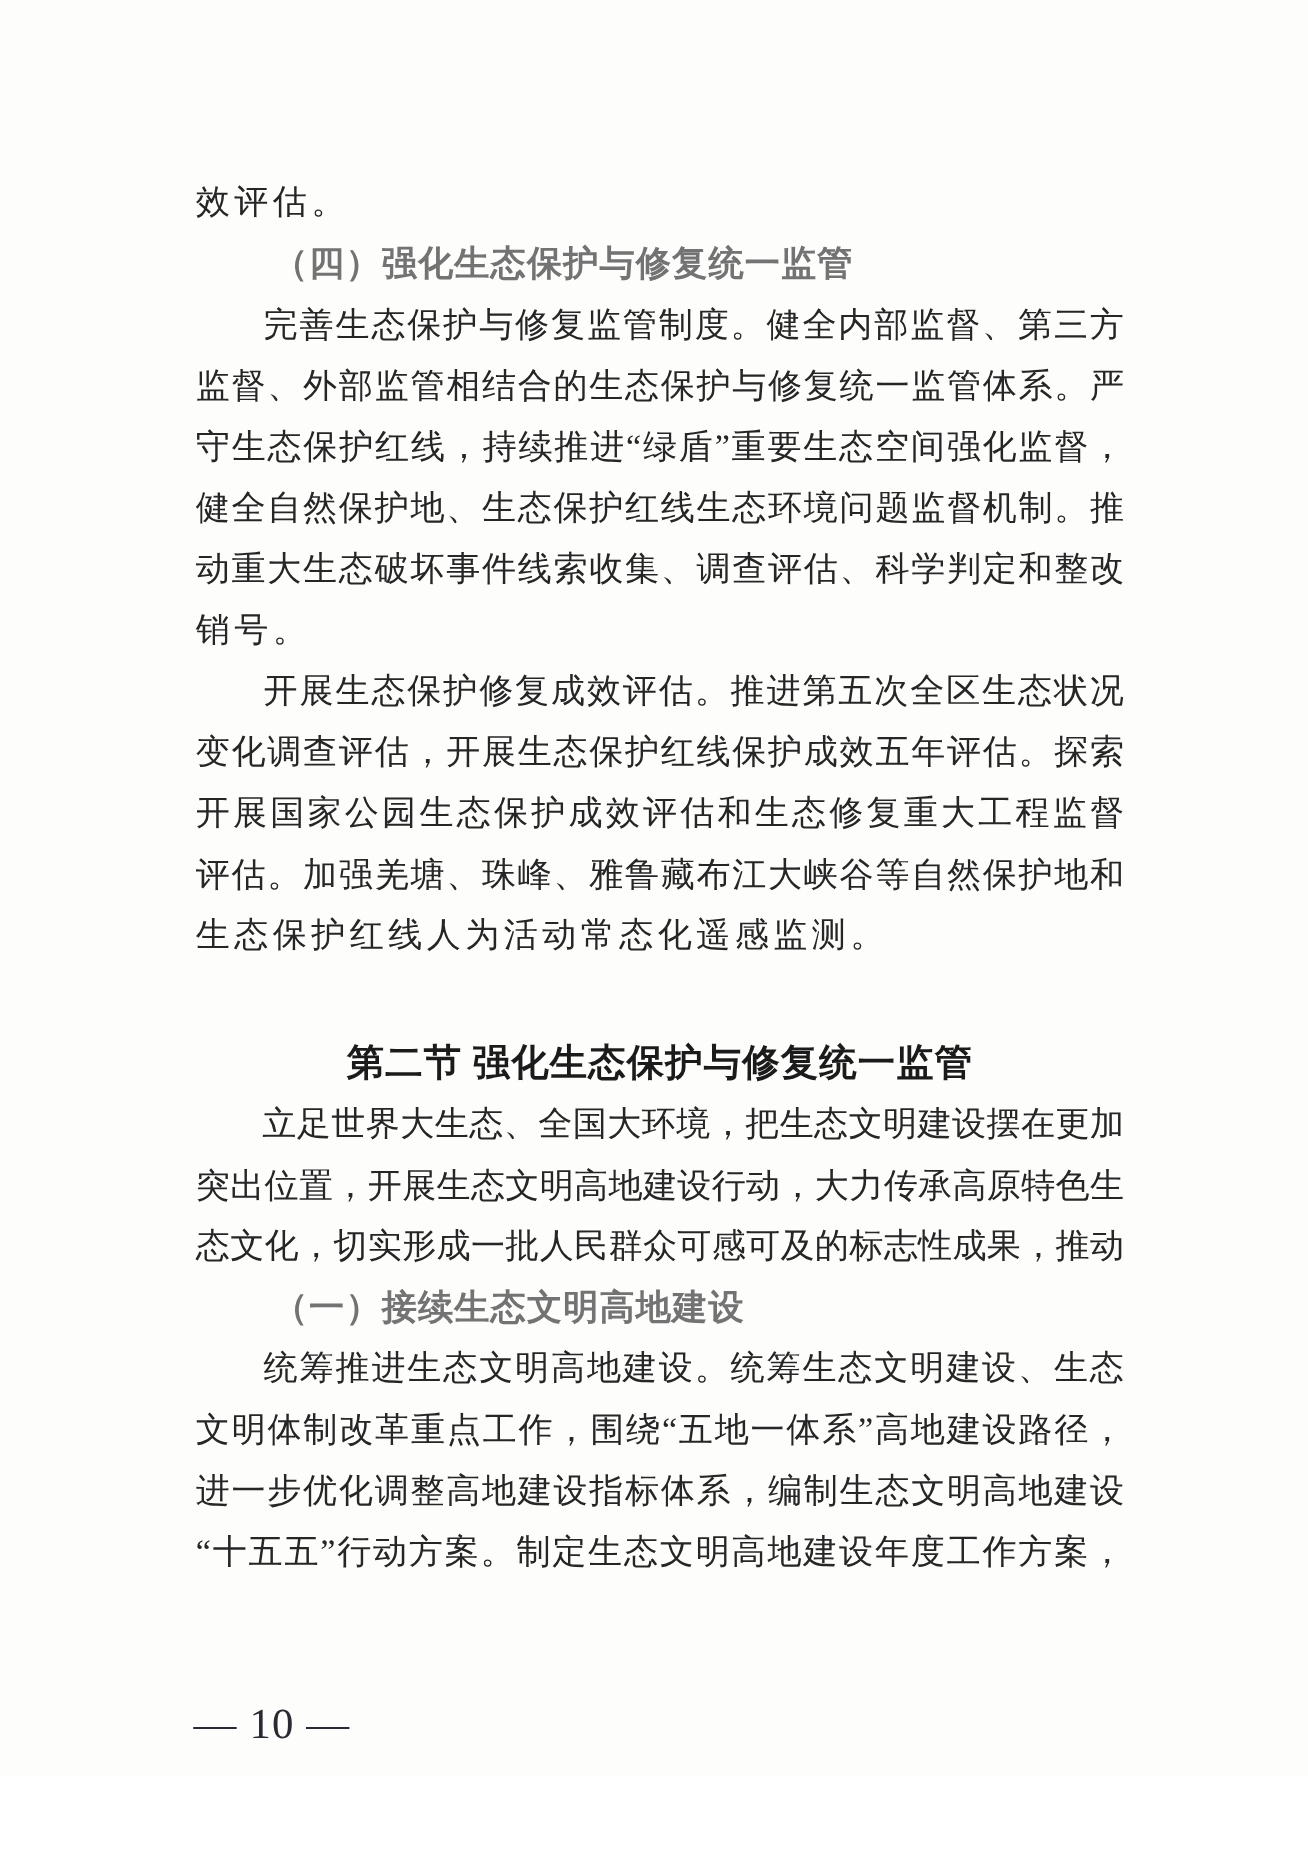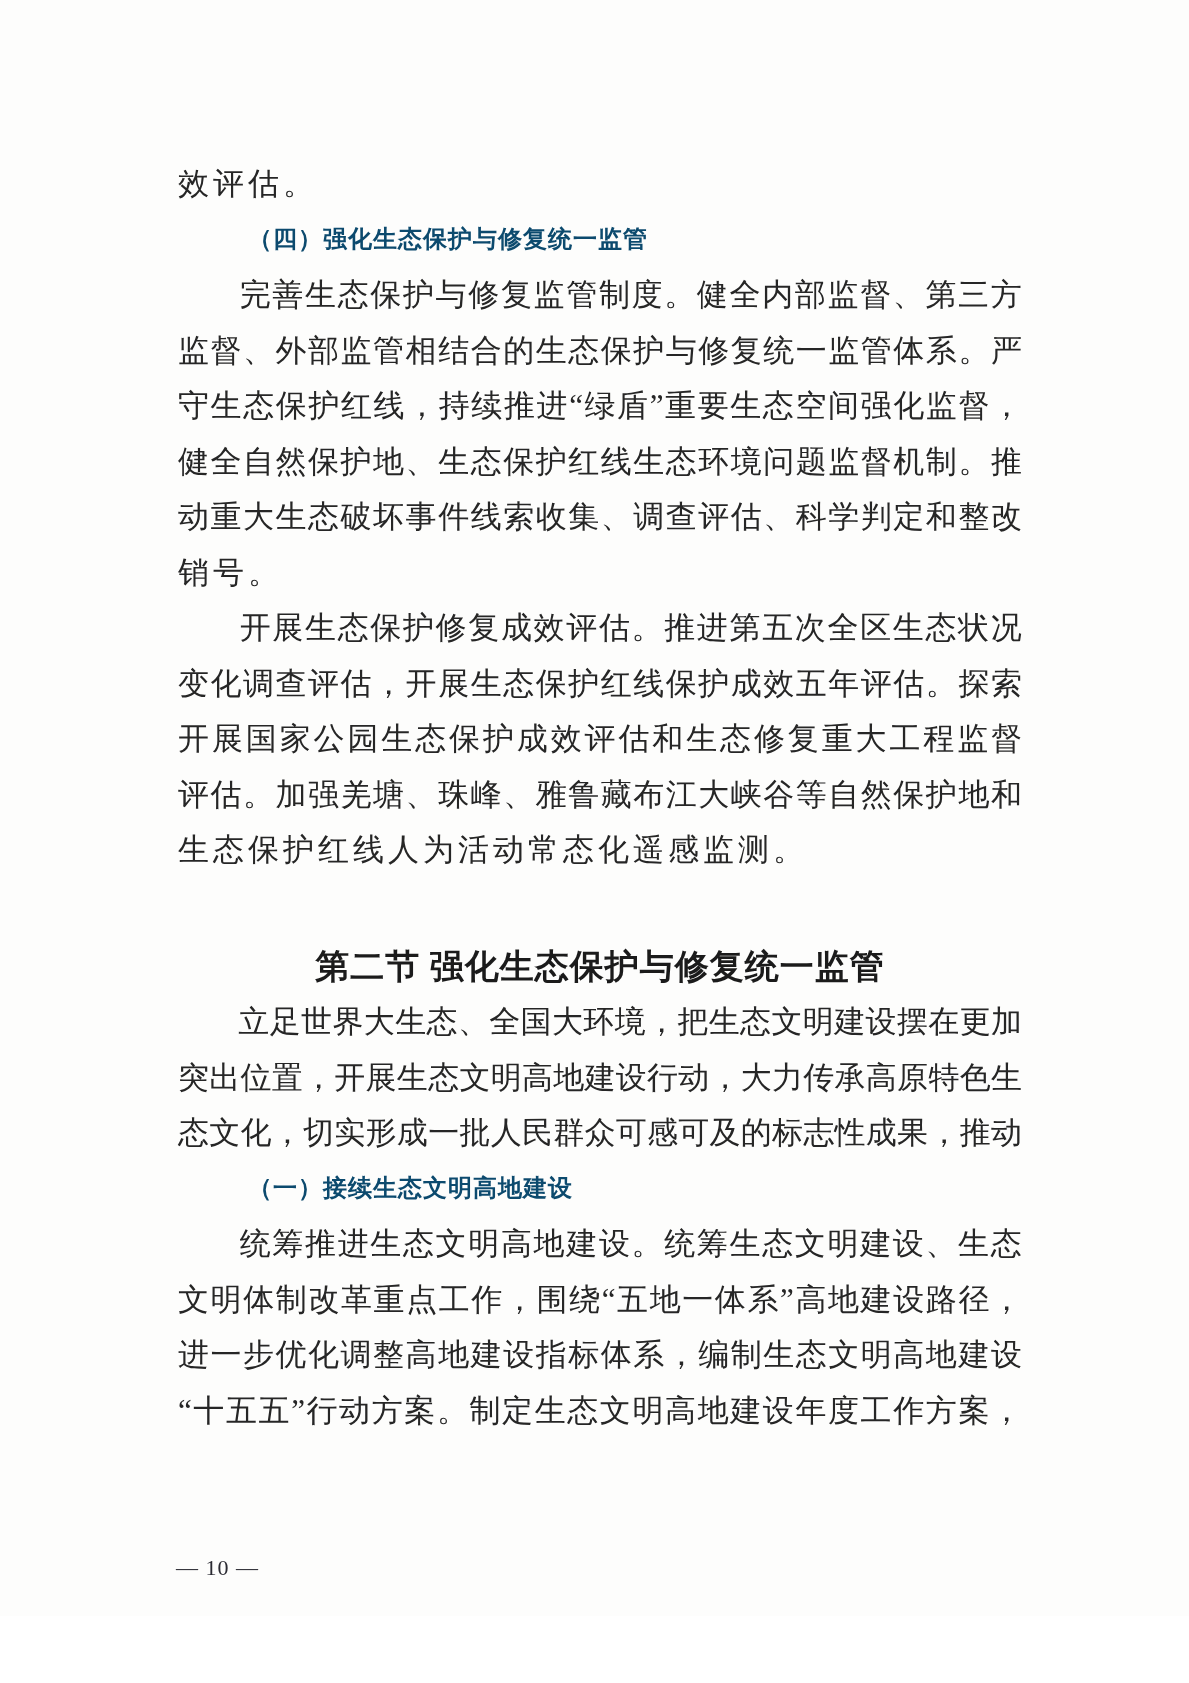--- a/index.html
+++ b/index.html
@@ -30,41 +30,41 @@
   .line.just {
     display: flex;
     justify-content: space-between;
     letter-spacing: 0;
     white-space: normal;
   }
   .line.just span { display: inline-block; }
   .line.just .ind { width: 60px; }
   .h3 .line {
     font-weight: 700;
-    font-size: 24px;
+    font-size: 32px;
     letter-spacing: 1px;
     text-indent: 70px;
-    color: #0c4a6e;
+    color: #737373;
   }
   .h2 { margin-top: 61px; }
   .h2 .line {
     font-weight: 700;
     font-size: 34px;
     letter-spacing: 1px;
     text-align: center;
     text-indent: 0;
     color: #1b1b1b;
   }
   .footer {
     position: absolute;
     left: 176px;
     top: 1548px;
     height: 40px;
     line-height: 40px;
-    font-size: 22px;
+    font-size: 39px;
     letter-spacing: 1px;
     color: #2a2a32;
   }
   .watermark {
     position: absolute;
     left: 4px;
     top: 1644px;
     font-family: "DejaVu Sans", sans-serif;
     font-weight: 700;
     font-size: 23px;

